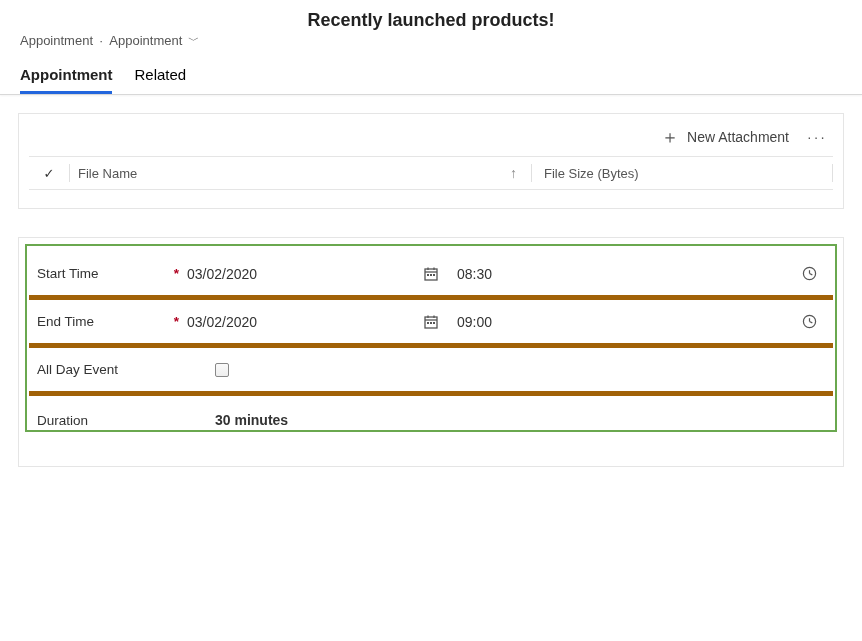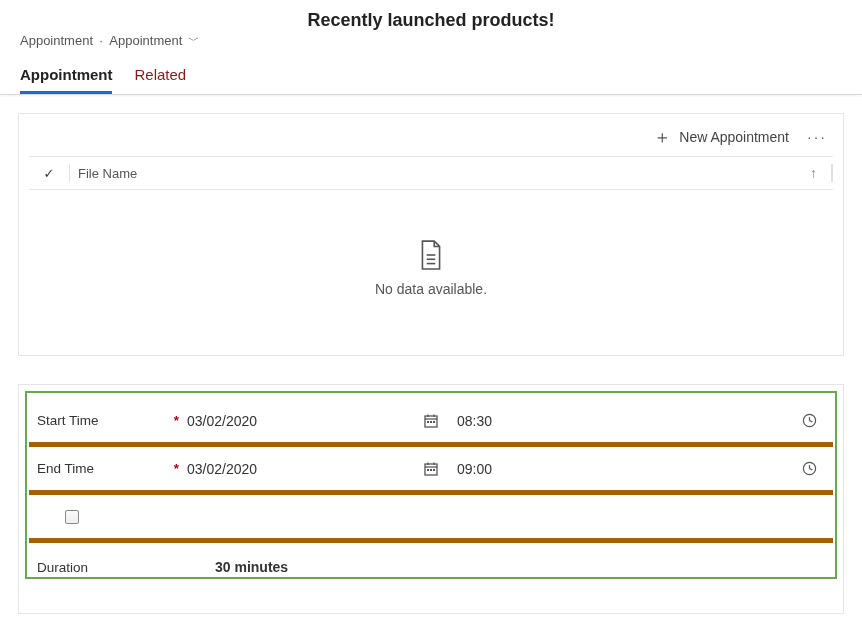--- a/index.html
+++ b/index.html
@@ -34,21 +34,21 @@
   .chev { font-size: 11px; color: #666; }
   .tabs {
     display: flex;
     gap: 22px;
     padding: 18px 20px 0 20px;
     border-bottom: 1px solid #d8d8d8;
     box-shadow: 0 1px 2px rgba(0,0,0,0.05);
   }
   .tab {
     font-size: 15px;
-    color: #7f1d1d;
+    color: #000000;
     padding-bottom: 8px;
     cursor: pointer;
     border-bottom: 3px solid transparent;
   }
   .tab.active {
     font-weight: 600;
     color: #222;
     border-bottom: 3px solid #2266dd;
   }
   .content {
@@ -163,45 +163,36 @@
   <div class="tab active">Appointment</div>
   <div class="tab">Related</div>
 </div>
 
 <div class="content">
 
   <div class="card">
     <div class="card-toolbar">
       <div class="new-attach">
         <span class="plus">＋</span>
-        <span>New Appointment</span>
+        <span>New Attachment</span>
       </div>
       <div class="more">···</div>
     </div>
     <div class="grid-header">
       <div class="col-check">✓</div>
       <div class="col-sep"></div>
       <div class="col-name">
         <span>File Name</span>
         <span class="sort-arrow">↑</span>
       </div>
       <div class="col-sep"></div>
+      <div class="col-size">
+        <span>File Size (Bytes)</span>
+      </div>
       <div class="col-sep"></div>
-    </div>
-    <div class="empty">
-      <div class="doc-icon">
-        <svg width="26" height="30" viewBox="0 0 24 28" fill="none" stroke="#555" stroke-width="1.5">
-          <path d="M4 1h11l5 5v21H4z"></path>
-          <path d="M15 1v5h5"></path>
-          <line x1="8" y1="14" x2="16" y2="14"></line>
-          <line x1="8" y1="18" x2="16" y2="18"></line>
-          <line x1="8" y1="22" x2="16" y2="22"></line>
-        </svg>
-      </div>
-      <div class="empty-text">No data available.</div>
     </div>
   </div>
 
   <div class="form-card">
     <div class="highlight"></div>
 
     <div class="form-row">
       <div class="label">
         <span>Start Time</span>
         <span class="req">*</span>
@@ -257,20 +248,23 @@
           <svg width="15" height="15" viewBox="0 0 16 16" fill="none" stroke="#555" stroke-width="1.3">
             <circle cx="8" cy="8" r="6.5"></circle>
               <line x1="8" y1="8" x2="8" y2="4.5"></line>
               <line x1="8" y1="8" x2="11" y2="9.5"></line>
           </svg>
         </span>
       </div>
     </div>
 
     <div class="form-row">
+      <div class="label">
+        <span>All Day Event</span>
+      </div>
       <div style="width:22px"></div>
       <span class="checkbox"></span>
     </div>
 
     <div class="form-row">
       <div class="label">
         <span>Duration</span>
       </div>
       <div style="width:22px"></div>
       <span class="dur-val">30 minutes</span>

